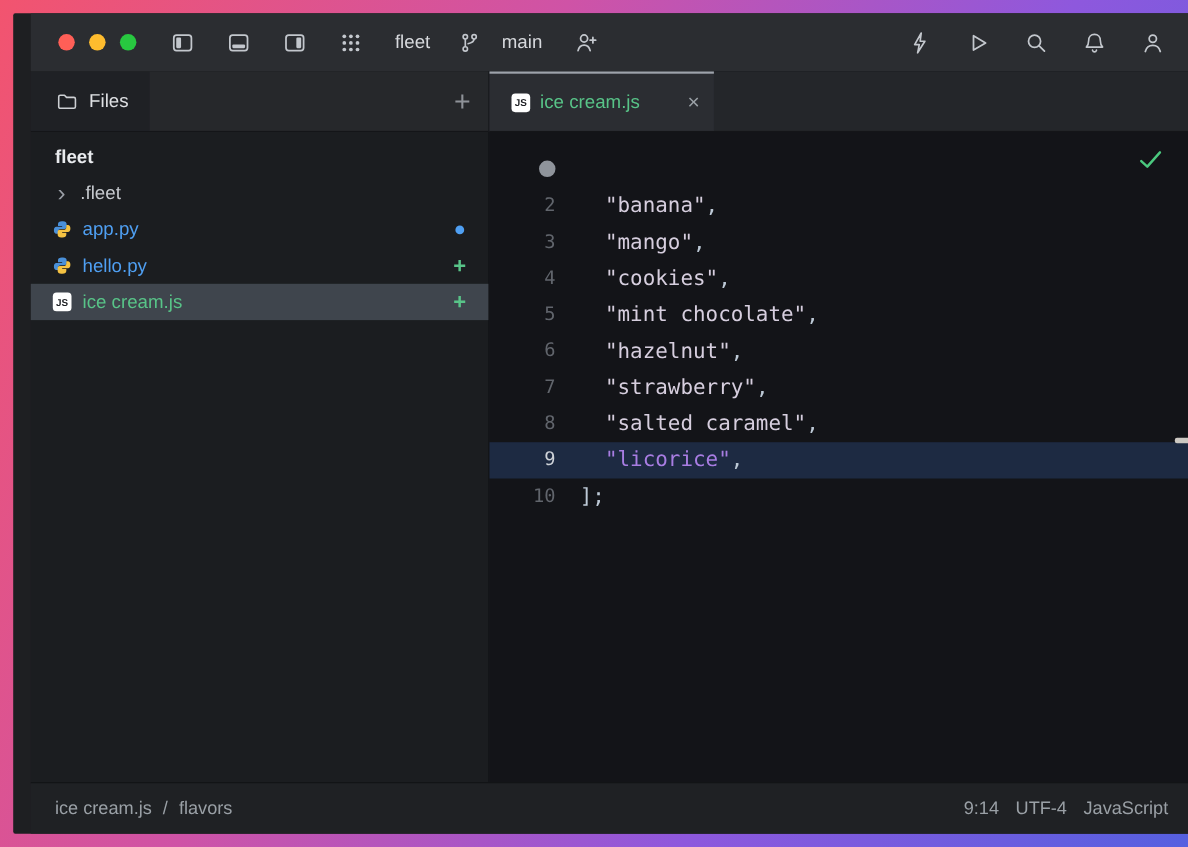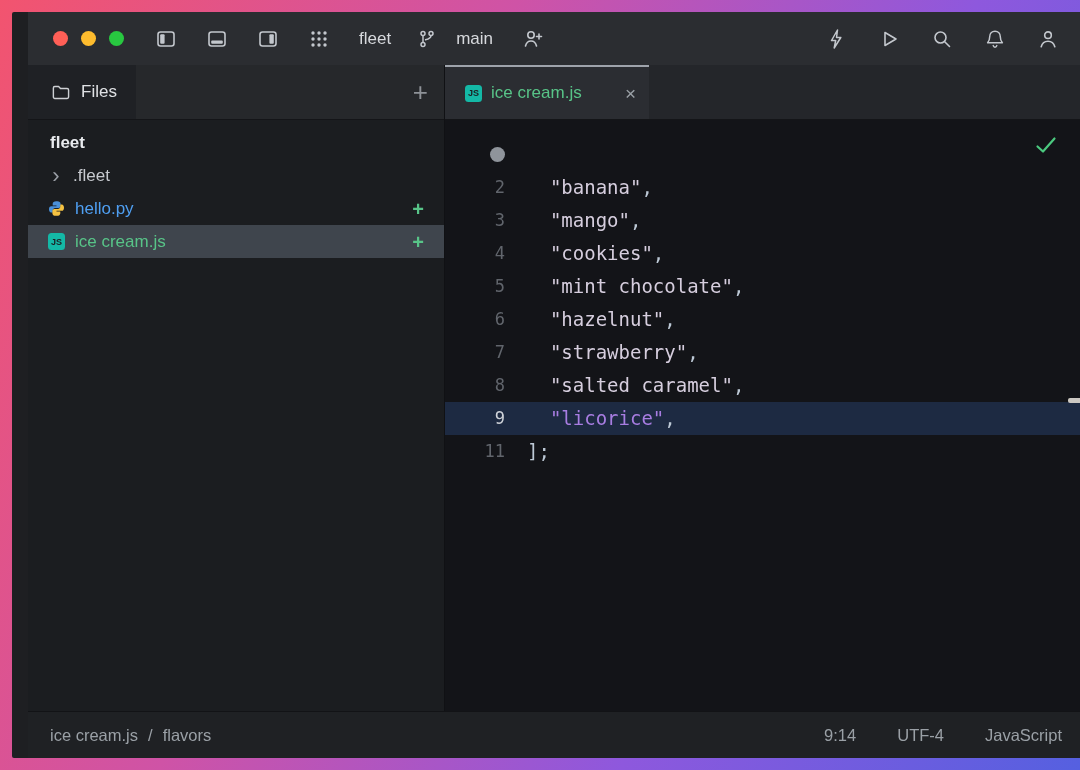--- a/index.html
+++ b/index.html
@@ -45,21 +45,21 @@
   .tree-row.root{padding-left:22px;color:#e9ebee;font-weight:700;}
   .tree-row.selected{background:#3f454d;}
   .chevron{width:16px;margin-right:9px;display:flex;align-items:center;justify-content:center;}
   .tree-icon{width:17px;height:17px;margin-right:10px;display:flex;align-items:center;justify-content:center;flex:0 0 auto;}
   .tree-label{white-space:nowrap;}
   .tree-badge{margin-left:auto;margin-right:18px;display:flex;align-items:center;justify-content:center;width:16px;}
   .tree-badge.dot::before{content:"";width:8px;height:8px;border-radius:50%;background:var(--modified-blue,#4f9ff2);display:block;}
   .tree-badge.plus-badge{color:var(--added-green,#58c488);font-size:20px;font-weight:700;line-height:1;}
 
   .js-badge{
-    width:17px;height:17px;border-radius:3.5px;background:#14b8a6;color:#1d1f23;
+    width:17px;height:17px;border-radius:3.5px;background:#ffffff;color:#1d1f23;
     display:flex;align-items:center;justify-content:center;font-size:9px;font-weight:700;
     font-family:"Liberation Sans",sans-serif;letter-spacing:0;
   }
 
   
   .editor-col{flex:1;display:flex;flex-direction:column;min-width:0;background:#131418;}
   .tabbar{height:54px;flex:0 0 auto;background:#24262a;display:flex;border-bottom:1px solid #141518;}
   .tab{
     width:204px;box-sizing:border-box;background:#2b2d32;border-top:2px solid #9ea3ab;
     display:flex;align-items:center;gap:9px;padding:0 13px 0 20px;
@@ -87,21 +87,21 @@
 
   .editor-check{position:absolute;top:14px;right:26px;}
   .scroll-marker{position:absolute;top:278px;right:0;width:16px;height:5px;border-radius:2px;background:#ccc8c2;}
 
   
   .statusbar{
     height:46px;flex:0 0 auto;background:#1f2124;border-top:1px solid #121316;
     display:flex;align-items:center;padding:0 22px;color:#9aa0a6;font-size:16.5px;
   }
   .crumbs{display:flex;gap:10px;align-items:center;}
-  .status-right{margin-left:auto;display:flex;gap:41px;align-items:center;white-space:nowrap;}
+  .status-right{margin-left:auto;display:flex;gap:15px;align-items:center;white-space:nowrap;}
 </style>
 </head>
 <body>
 
 <div class="frame">
   <div class="window">
 
     <div class="titlebar">
       <div class="traffic">
         <div class="tl red"></div>
@@ -218,20 +218,31 @@
             <span class="tree-label">fleet</span>
           </div>
           <div>
   <div class="tree-row">
     <span class="chevron" style="color: rgb(154, 158, 165); font-size: 22px; line-height: 1;">›</span>
 
     <span class="tree-label">.fleet</span>
 
   </div>
 
+  <div class="tree-row">
+
+    <span class="tree-icon">
+                  <svg width="17" height="17" viewBox="0 0 17 17">
+                    <path d="M8.3 1.2c-2.4 0-3.6.9-3.6 2.6v1.7h3.8v.7H3.2c-1.4 0-2.2 1.2-2.2 3.1 0 1.9.8 3.2 2.2 3.2h1.5v-2c0-1.4 1.1-2.4 2.5-2.4h3.4c1.2 0 2-.8 2-2V3.8c0-1.7-1.2-2.6-3.3-2.6z" fill="#4a90d9"></path>
+                    <path d="M8.7 15.8c2.4 0 3.6-.9 3.6-2.6v-1.7H8.5v-.7h5.3c1.4 0 2.2-1.2 2.2-3.1 0-1.9-.8-3.2-2.2-3.2h-1.5v2c0 1.4-1.1 2.4-2.5 2.4H6.4c-1.2 0-2 .8-2 2v2.3c0 1.7 1.2 2.6 3.3 2.6z" fill="#f5c242"></path>
+                  </svg>
+                </span>
+    <span class="tree-label" style="color: rgb(79, 159, 242);">app.py</span>
+    <span class="tree-badge dot"></span>
+  </div>
 
   <div class="tree-row">
 
     <span class="tree-icon">
                   <svg width="17" height="17" viewBox="0 0 17 17">
                     <path d="M8.3 1.2c-2.4 0-3.6.9-3.6 2.6v1.7h3.8v.7H3.2c-1.4 0-2.2 1.2-2.2 3.1 0 1.9.8 3.2 2.2 3.2h1.5v-2c0-1.4 1.1-2.4 2.5-2.4h3.4c1.2 0 2-.8 2-2V3.8c0-1.7-1.2-2.6-3.3-2.6z" fill="#4a90d9"></path>
                     <path d="M8.7 15.8c2.4 0 3.6-.9 3.6-2.6v-1.7H8.5v-.7h5.3c1.4 0 2.2-1.2 2.2-3.1 0-1.9-.8-3.2-2.2-3.2h-1.5v2c0 1.4-1.1 2.4-2.5 2.4H6.4c-1.2 0-2 .8-2 2v2.3c0 1.7 1.2 2.6 3.3 2.6z" fill="#f5c242"></path>
                   </svg>
                 </span>
     <span class="tree-label" style="color: rgb(79, 159, 242);">hello.py</span>
@@ -299,21 +310,21 @@
     <div class="gutter">8</div>
     <div class="code"><span class="tk-pln">  </span><span class="tk-str">"salted caramel"</span><span class="tk-pln">,</span></div>
   </div>
 
   <div class="code-line current">
     <div class="gutter">9</div>
     <div class="code"><span class="tk-pln">  </span><span class="tk-strp">"licorice"</span><span class="tk-pln">,</span></div>
   </div>
 
   <div class="code-line">
-    <div class="gutter">11</div>
+    <div class="gutter">10</div>
     <div class="code"><span class="tk-pln">];</span></div>
   </div>
 </div>
           <div class="editor-check">
             <svg width="24" height="22" viewBox="0 0 24 22" fill="none" stroke="#4bc97f" stroke-width="2.2" stroke-linecap="round" stroke-linejoin="round">
               <path d="M3.5 12.5 9 17.5 20.5 4.5"></path>
             </svg>
           </div>
           <div class="scroll-marker"></div>
         </div>

